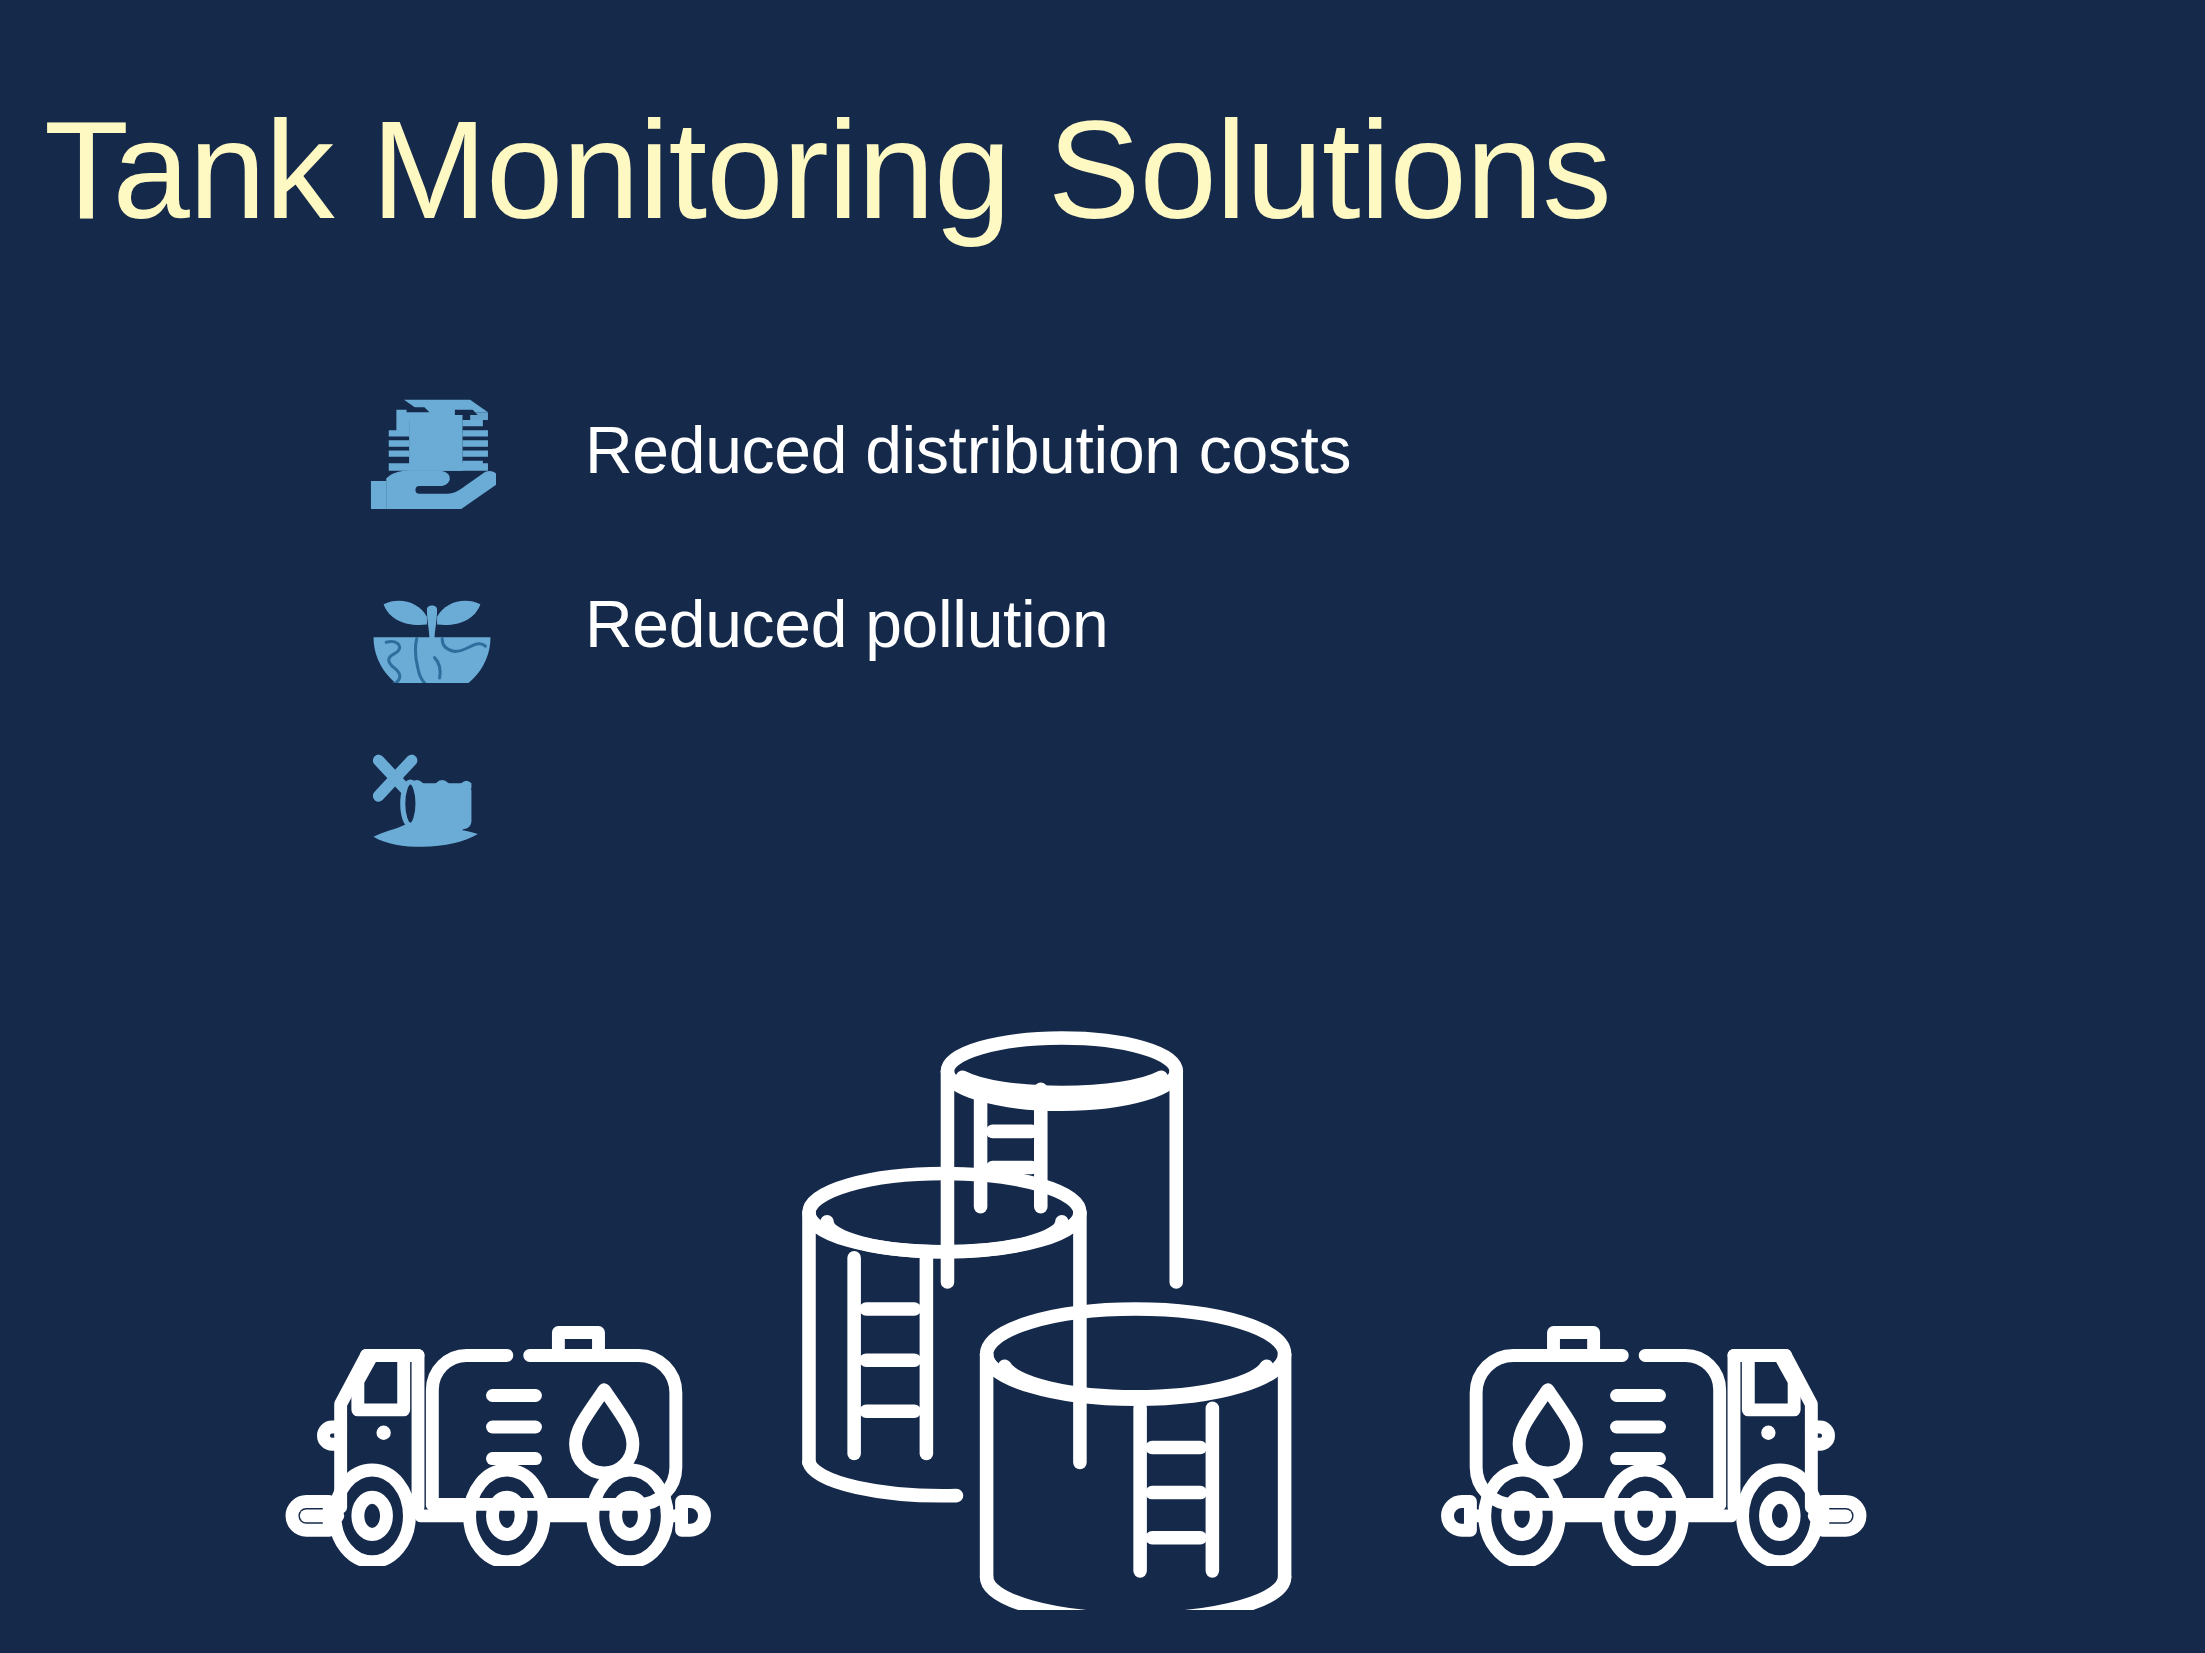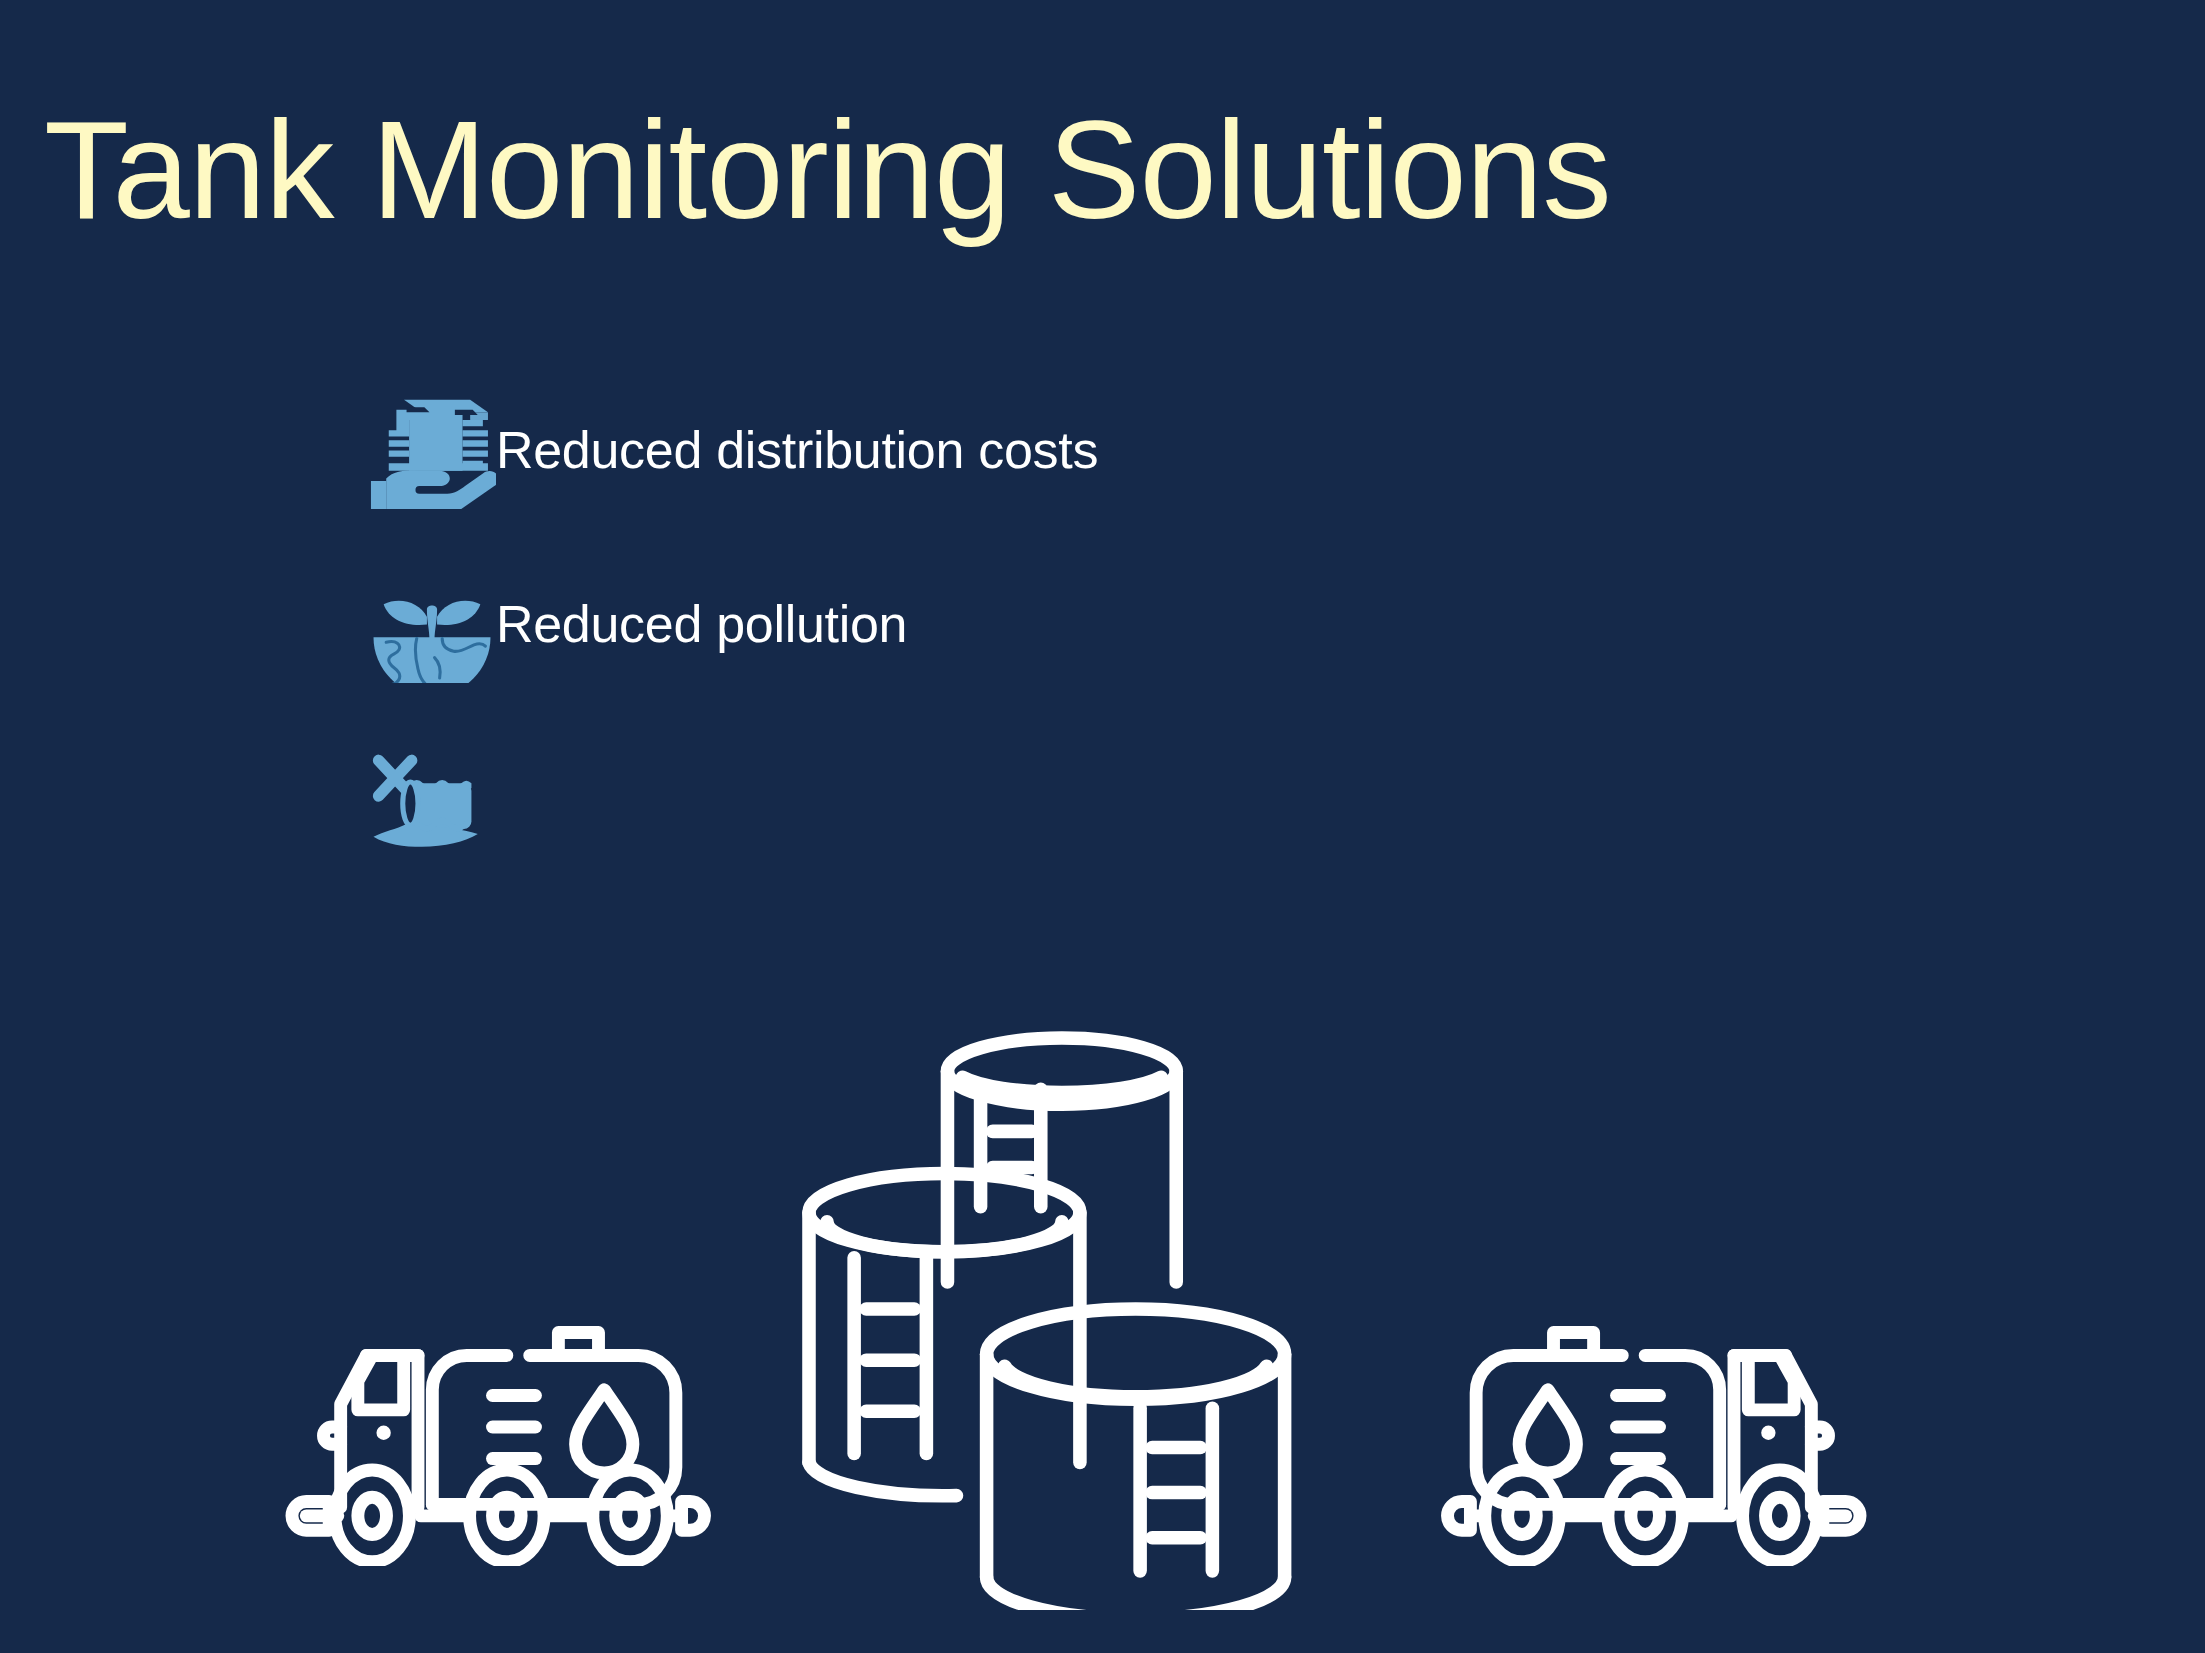--- a/index.html
+++ b/index.html
@@ -60,21 +60,22 @@
     justify-content: center;
   }
 
   .bullet-icon svg {
     width: 100%;
     height: 100%;
     display: block;
   }
 
   .bullet-label {
-    font-size: 52px;
+    margin-left: 89px;
+    font-size: 66px;
     font-weight: 300;
     color: #ffffff;
     letter-spacing: -0.3px;
     white-space: nowrap;
     line-height: 1;
   }
 
   
   .illustration {
     position: absolute;

